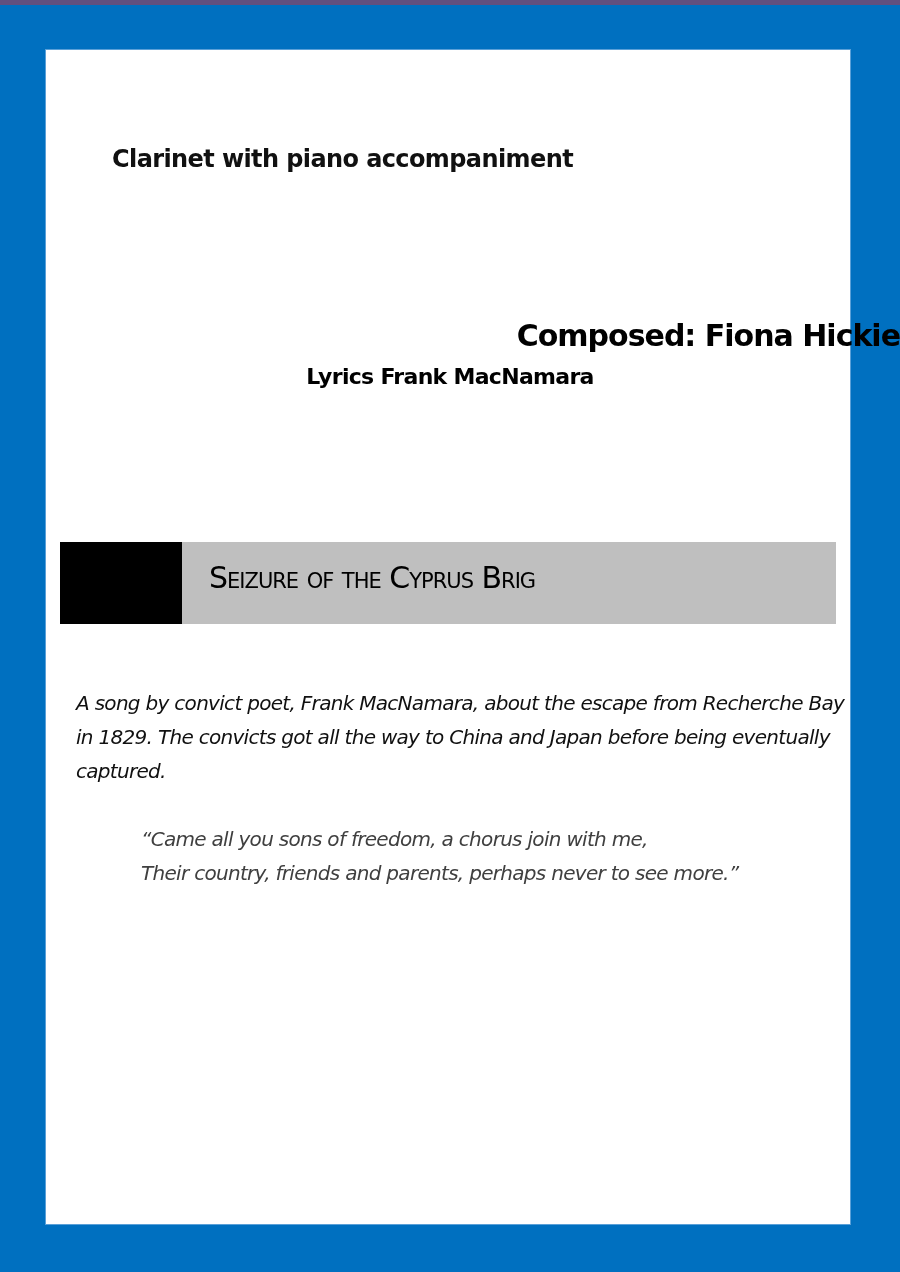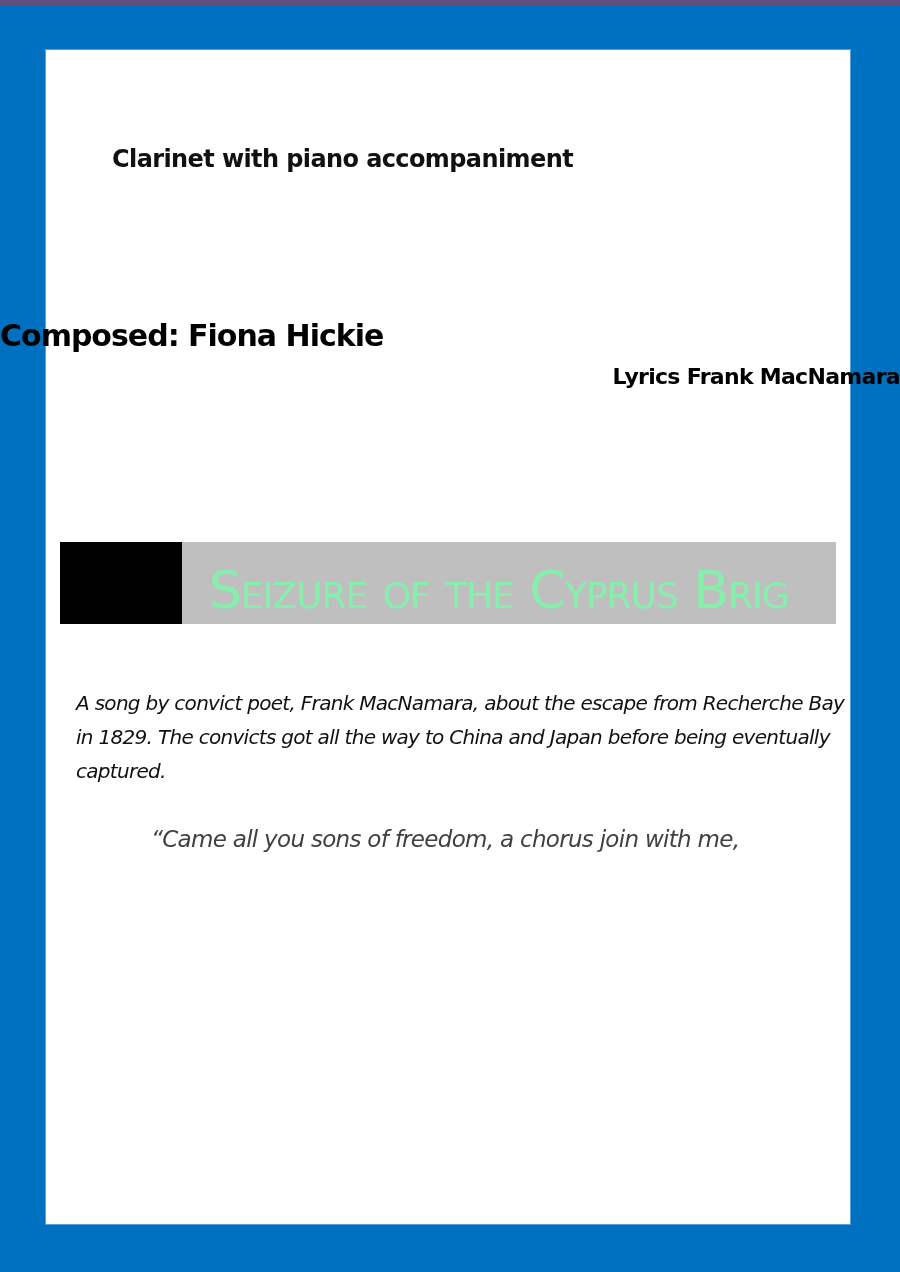--- a/index.html
+++ b/index.html
@@ -12,48 +12,48 @@
   .page {
     position: absolute; left: 46px; top: 50px; width: 804px; height: 1174px;
     background: #ffffff; box-shadow: 0 0 0 1px #5aa0d8;
   }
   .subtitle {
     position: absolute; left: 112px; top: 145px;
     font-size: 24px; font-weight: bold; color: #111;
     font-family: "DejaVu Sans", sans-serif; letter-spacing: -0.6px;
   }
   .composer {
-    position: absolute; left: 0; width: 900px; top: 318px; text-align: left;
+    position: absolute; left: 0; width: 900px; top: 318px; text-align: right;
     font-size: 30px; font-weight: bold; color: #000;
     font-family: "DejaVu Sans", sans-serif; letter-spacing: -1px;
   }
   .lyricist {
-    position: absolute; left: 0; width: 900px; top: 364px; text-align: right;
+    position: absolute; left: 0; width: 900px; top: 364px; text-align: center;
     font-size: 22px; font-weight: bold; color: #000;
     font-family: "DejaVu Sans", sans-serif; letter-spacing: -0.7px;
   }
   .banner-block {
     position: absolute; left: 60px; top: 542px; width: 122px; height: 82px; background: #000;
   }
   .banner-bar {
     position: absolute; left: 182px; top: 542px; width: 654px; height: 82px; background: #bfbfbf;
   }
   .banner-title {
     position: absolute; left: 209px; top: 560px;
-    color: #86efac; font-size: 52px; font-variant: small-caps;
+    color: #000000; font-size: 30px; font-variant: small-caps;
     font-family: "DejaVu Sans", sans-serif; letter-spacing: -1px; white-space: nowrap;
   }
   .description {
     position: absolute; left: 46px; top: 686px; width: 770px; padding-left: 30px; padding-right: 0;
     background: #fff; font-style: italic; font-size: 20px; line-height: 34px; color: #111;
     font-family: "DejaVu Sans", sans-serif; letter-spacing: -0.7px;
   }
   .quote {
-    position: absolute; left: 151px; top: 822px; width: 680px;
-    font-style: italic; font-size: 23px; line-height: 34px; color: #404040;
+    position: absolute; left: 141px; top: 822px; width: 680px;
+    font-style: italic; font-size: 20px; line-height: 34px; color: #404040;
     font-family: "DejaVu Sans", sans-serif; letter-spacing: -0.7px;
   }
   .quote div { white-space: nowrap; }
 </style>
 </head>
 <body>
 
 <div class="top-strip"></div>
 <div class="page"></div>
 
@@ -62,13 +62,14 @@
 <div class="lyricist">Lyrics Frank MacNamara</div>
 
 <div class="banner-block"></div>
 <div class="banner-bar"></div>
 <div class="banner-title">Seizure of the Cyprus Brig</div>
 
 <div class="description">A song by convict poet, Frank MacNamara, about the escape from Recherche Bay in 1829. The convicts got all the way to China and Japan before being eventually captured.</div>
 
 <div class="quote">
   <div>“Came all you sons of freedom, a chorus join with me,</div>
+  <div>Their country, friends and parents, perhaps never to see more.”</div>
 </div>
 
 </body></html>

